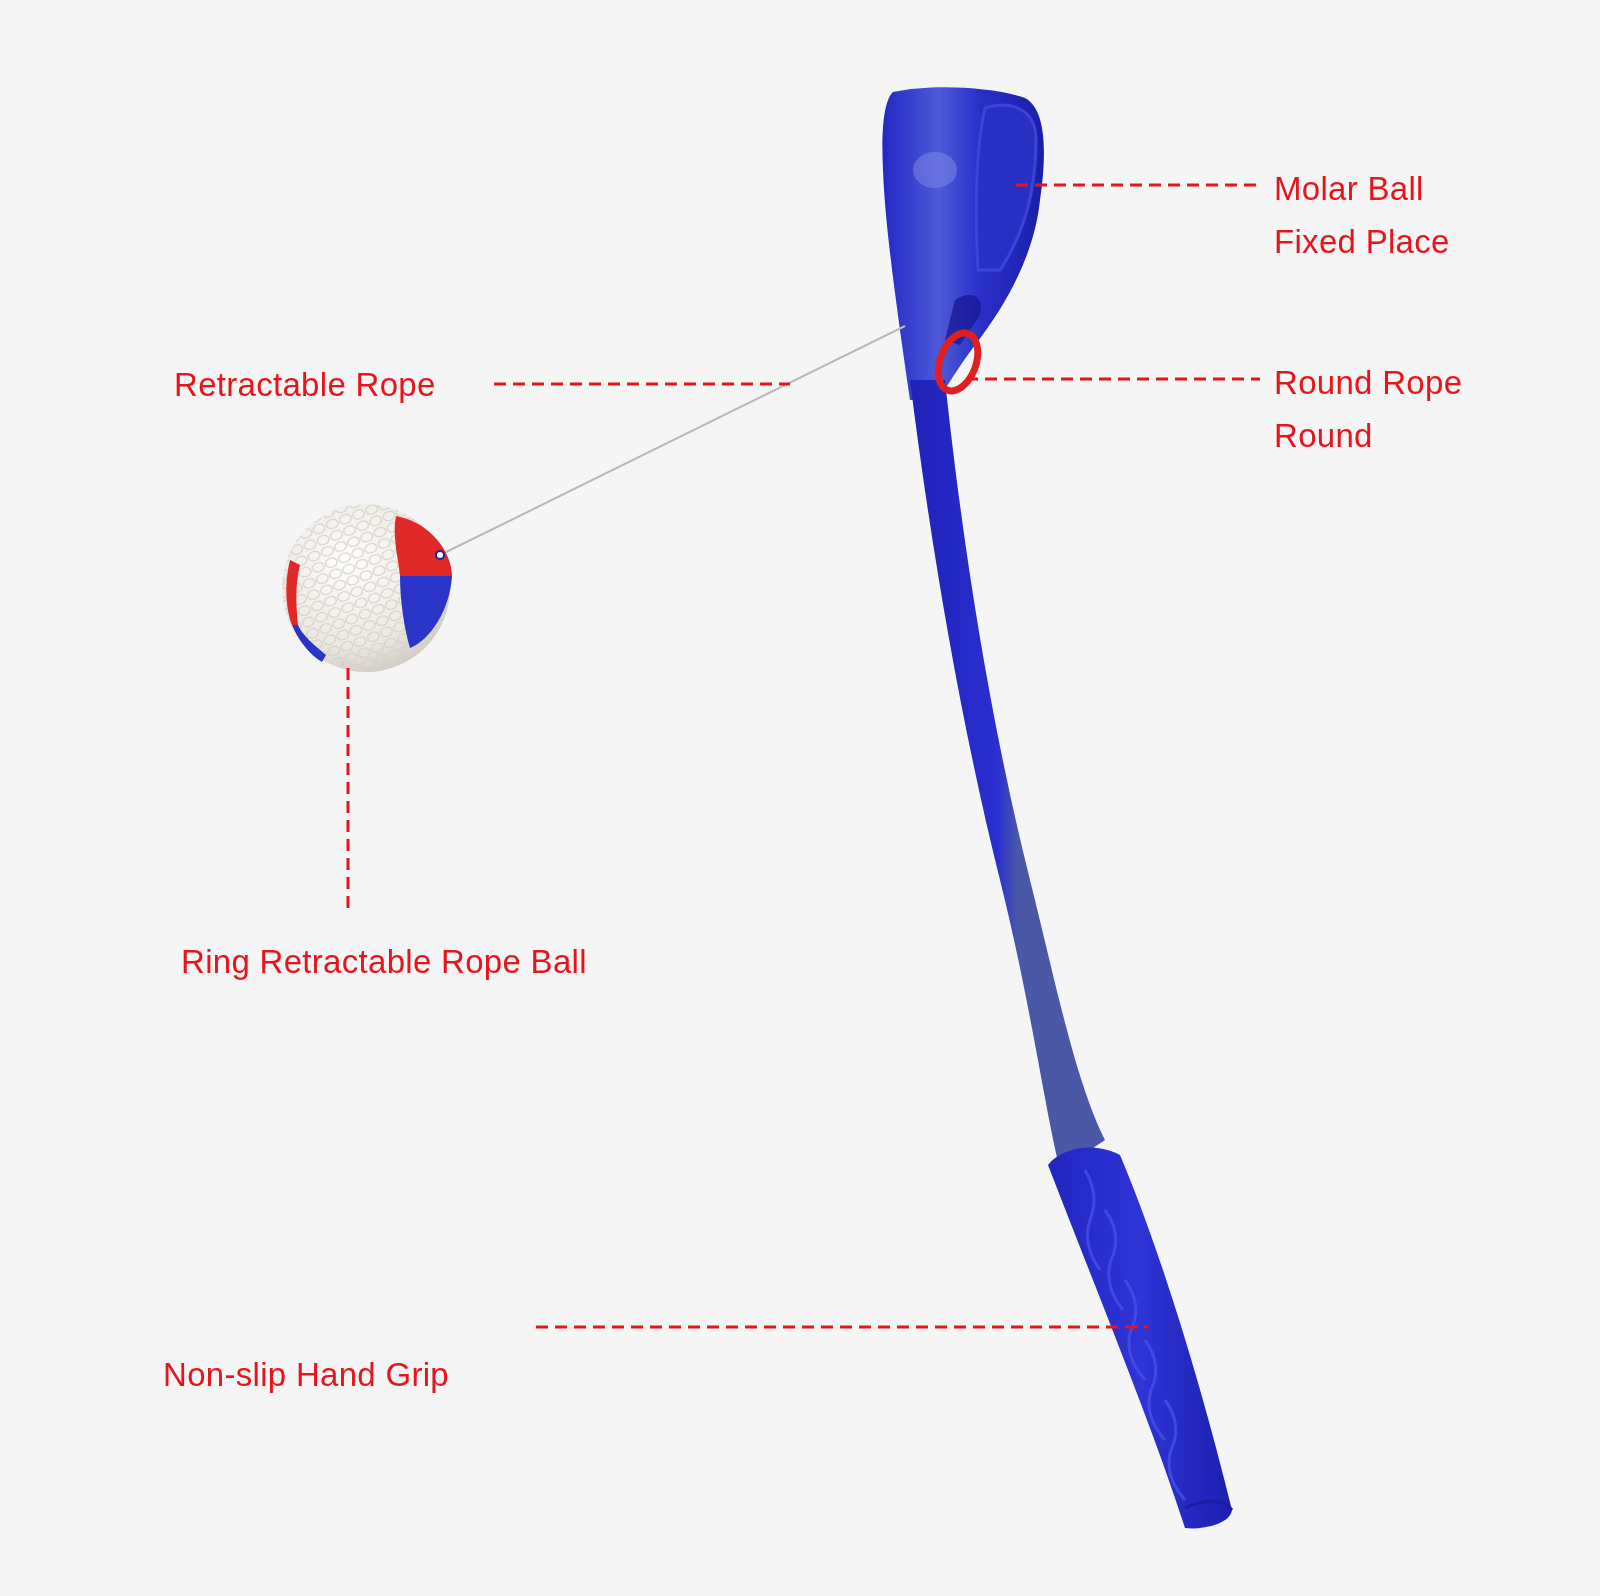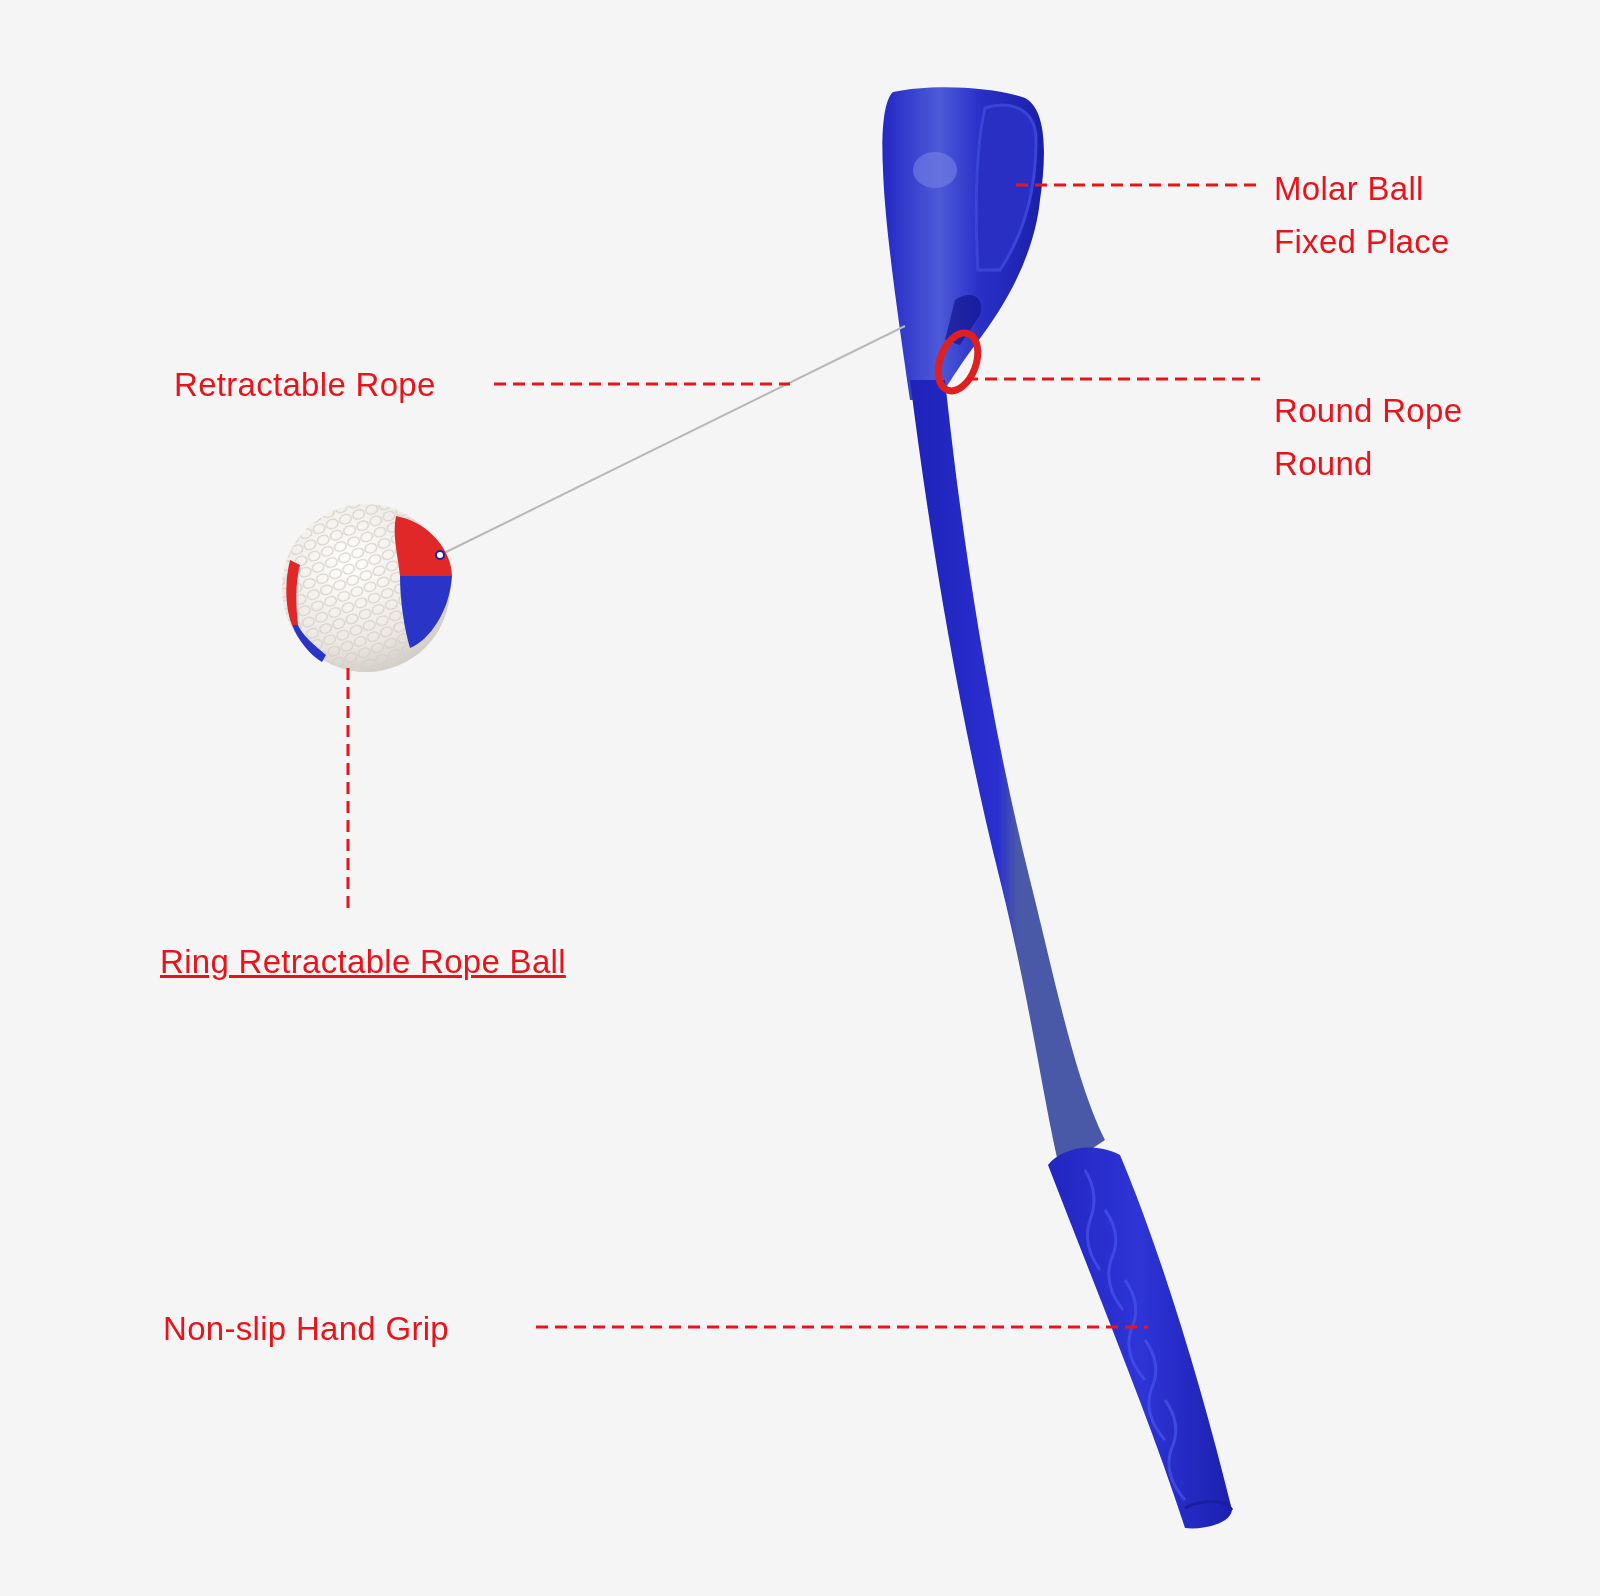--- a/index.html
+++ b/index.html
@@ -101,29 +101,29 @@
       <line x1="348" y1="668" x2="348" y2="910"></line>
       <line x1="536" y1="1327" x2="1148" y2="1327"></line>
     </g>
   </svg>
 
   <div class="label" style="left:1274px; top:162px;">
     <span>Molar Ball</span>
     <span>Fixed Place</span>
   </div>
 
-  <div class="label" style="left:1274px; top:356px;margin-top:28px;">
+  <div class="label" style="left:1274px; top:356px;">
     <span>Round Rope</span>
     <span>Round</span>
   </div>
 
   <div class="label" style="left:174px; top:358px;">
     <span>Retractable Rope</span>
   </div>
 
-  <div class="label" style="left:160px; top:935px;text-decoration:underline;">
+  <div class="label" style="left:181px; top:935px;">
     <span>Ring Retractable Rope Ball</span>
   </div>
 
-  <div class="label" style="left:163px; top:1302px;">
+  <div class="label" style="left:163px; top:1348px;">
     <span>Non-slip Hand Grip</span>
   </div>
 </div>
 
 </body></html>

